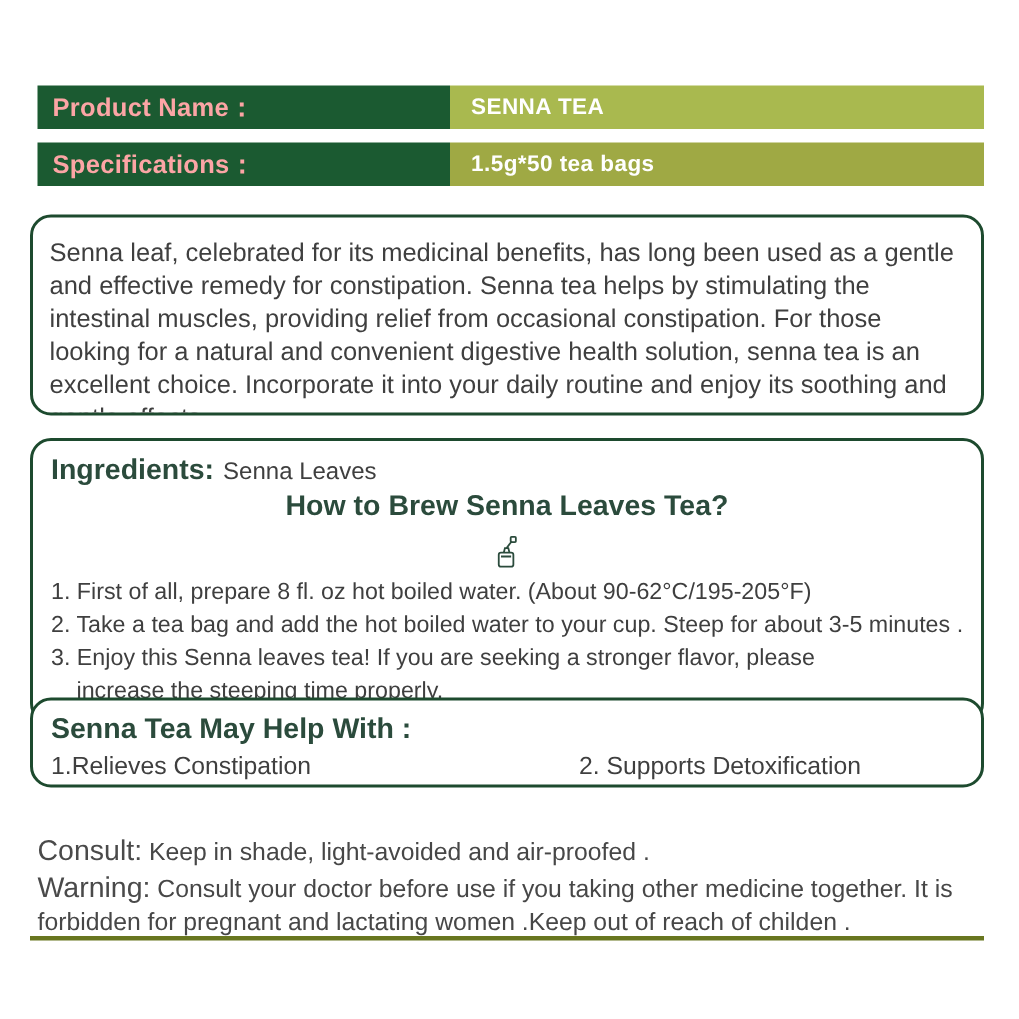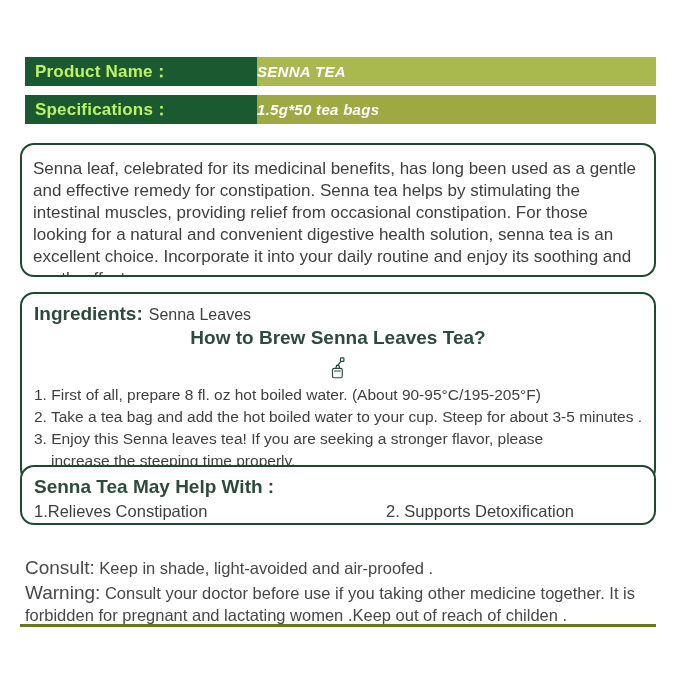--- a/index.html
+++ b/index.html
@@ -16,41 +16,41 @@
   .bar-row {
     position: absolute;
     left: 25px;
     width: 631px;
     height: 29px;
     display: flex;
   }
   .bar-row.row2 { top: 95px; }
   .bar-row.row1 { top: 57px; }
   .bar-label {
-    width: 232px;
+    width: 275px;
     background: #1b5a31;
-    color: #bef264;
+    color: #fca5a5;
     font-weight: bold;
     font-size: 17px;
     display: flex;
     align-items: center;
     padding-left: 10px;
     box-sizing: border-box;
     letter-spacing: 0.2px;
   }
   .bar-value {
     flex: 1;
     color: #ffffff;
     font-weight: bold;
     font-size: 15px;
     display: flex;
     align-items: center;
+    padding-left: 14px;
     box-sizing: border-box;
     letter-spacing: 0.3px;
-    font-style: italic;
   }
   .row1 .bar-value { background: #a9b94f; }
   .row2 .bar-value { background: #9fa944; }
 
   
   .green-box {
     position: absolute;
     left: 20px;
     width: 636px;
     border: 2px solid #1d4a2e;
@@ -152,21 +152,21 @@
       <span class="green-heading">How to Brew Senna Leaves Tea?</span>
       <svg class="teabag" viewBox="0 0 20 30" fill="none" stroke="#2b4b3c" stroke-width="1.6">
         <rect x="2" y="15.5" width="13" height="12.5" rx="2"></rect>
         <path d="M6.5 15.5 L7.5 11.5 L10.5 11.5 L11.5 15.5"></path>
         <path d="M9 11.5 L13.5 5.5"></path>
         <rect x="12.6" y="1.6" width="4.6" height="4.6" rx="0.8"></rect>
         <path d="M4 19 L13 19"></path>
       </svg>
     </div>
     <div class="steps">
-      <p class="step">1. First of all, prepare 8 fl. oz hot boiled water. (About 90-95°C/195-205°F)</p>
+      <p class="step">1. First of all, prepare 8 fl. oz hot boiled water. (About 90-62°C/195-205°F)</p>
       <p class="step">2. Take a tea bag and add the hot boiled water to your cup. Steep for about 3-5 minutes .</p>
       <p class="step">3. Enjoy this Senna leaves tea! If you are seeking a stronger flavor, please</p>
       <p class="step-cont">increase the steeping time properly.</p>
       <p class="step">Note: A little honey, sugar, or a few mint leaves will make it perfect!</p>
     </div>
   </div>
 
   <div id="help-box" class="green-box">
     <div class="help-title">
       <span class="green-heading">Senna Tea May Help With :</span>

